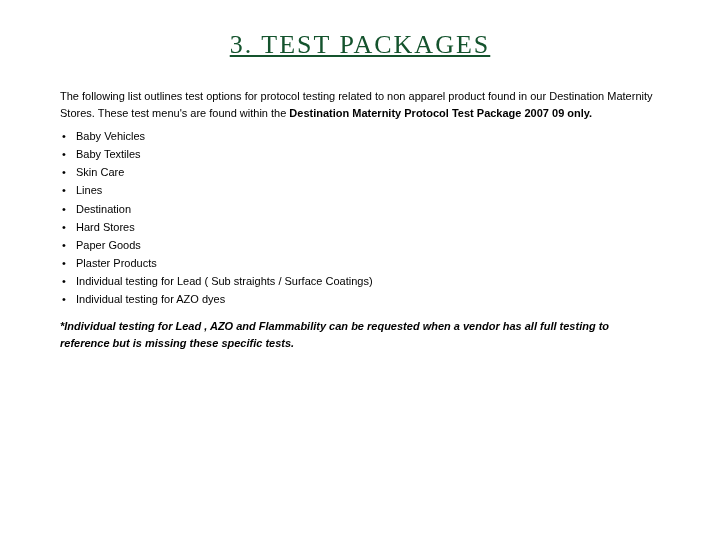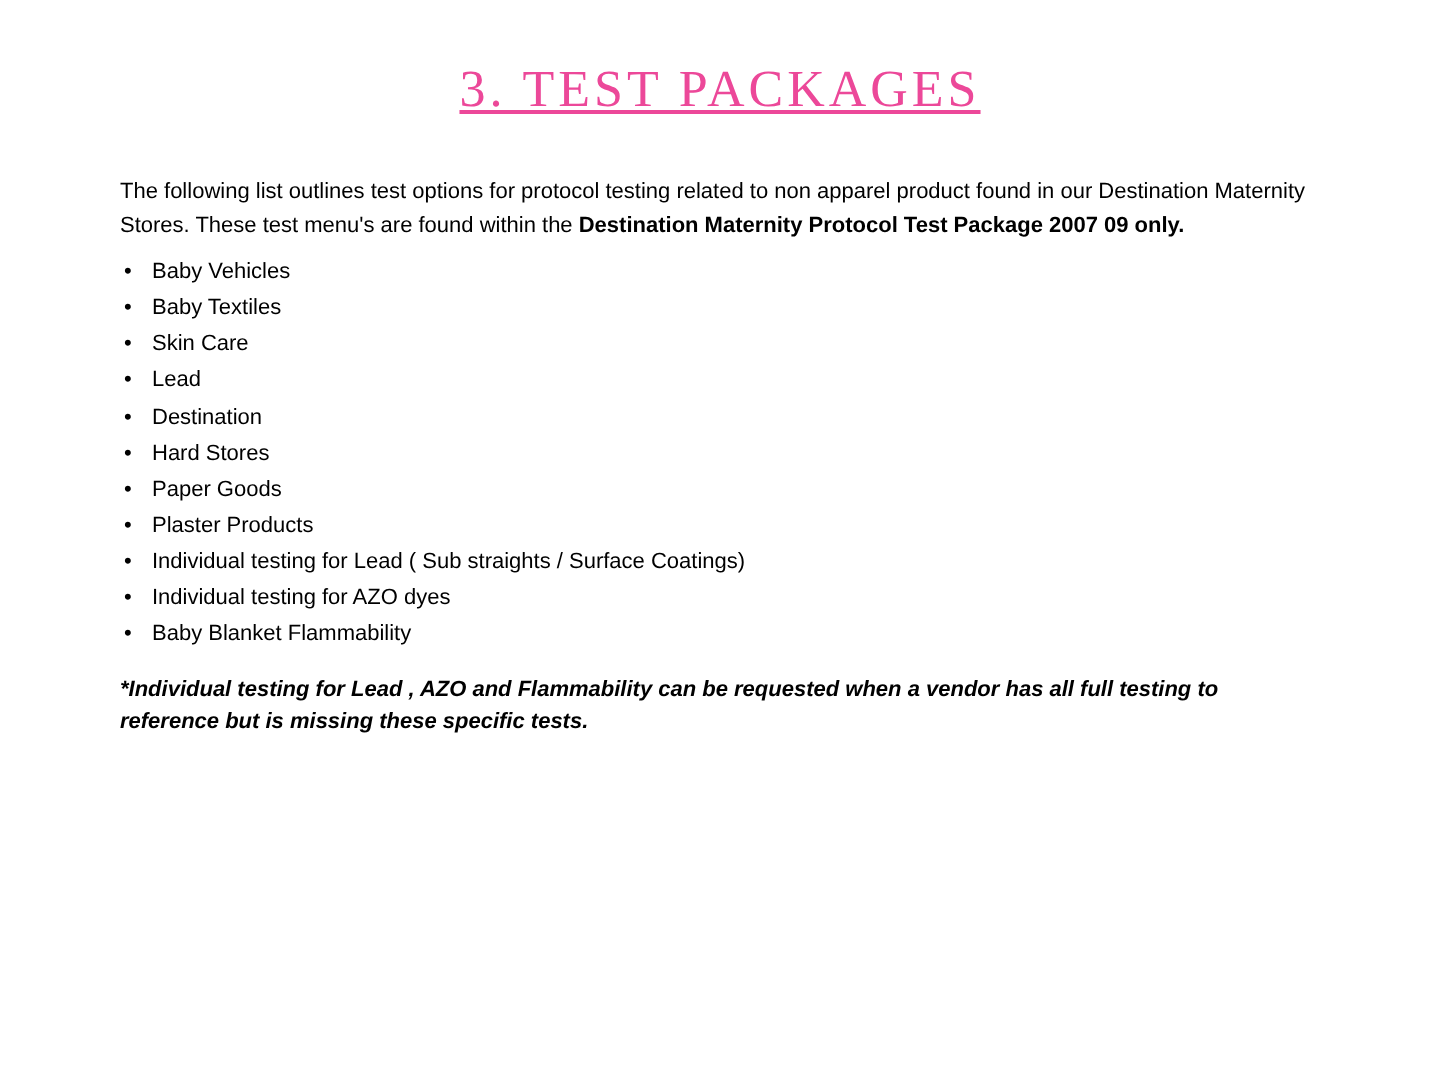--- a/index.html
+++ b/index.html
@@ -26,21 +26,21 @@
 
     .title {
       text-align: center;
       font-size: 26px;
       font-family: 'Times New Roman', Times, serif;
       font-weight: normal;
       text-decoration: underline;
       letter-spacing: 2px;
       text-transform: uppercase;
       margin-bottom: 28px;
-      color: #ec4899;
+      color: #14532d;
     }
 
     .intro-paragraph {
       font-size: 11px;
       color: #000;
       line-height: 1.5;
       margin-bottom: 6px;
     }
 
     .intro-paragraph span.bold {
@@ -86,25 +86,24 @@
   <h1 class="title">3. TEST PACKAGES</h1>
 
   <p class="intro-paragraph">
     <span>The following list outlines test options for protocol testing related to non apparel product found in our Destination Maternity Stores. These test menu's are found within the </span><span class="bold">Destination Maternity Protocol Test Package 2007 09 only.</span>
   </p>
 
   <ul class="bullet-list">
   <li>Baby Vehicles</li>
       <li>Baby Textiles</li>
       <li>Skin Care</li>
-      <li>Lead</li>
+      <li>Lines</li>
       <li>Destination</li>
       <li>Hard Stores</li>
       <li>Paper Goods</li>
       <li>Plaster Products</li>
       <li>Individual testing for Lead ( Sub straights / Surface Coatings)</li>
       <li>Individual testing for AZO dyes</li>
-      <li>Baby Blanket Flammability</li>
     </ul>
 
   <p class="footer-note">*Individual testing for Lead , AZO and Flammability can be requested when a vendor has all full testing to reference but is missing these specific tests.</p>
 
 </div>
 
 </body></html>

